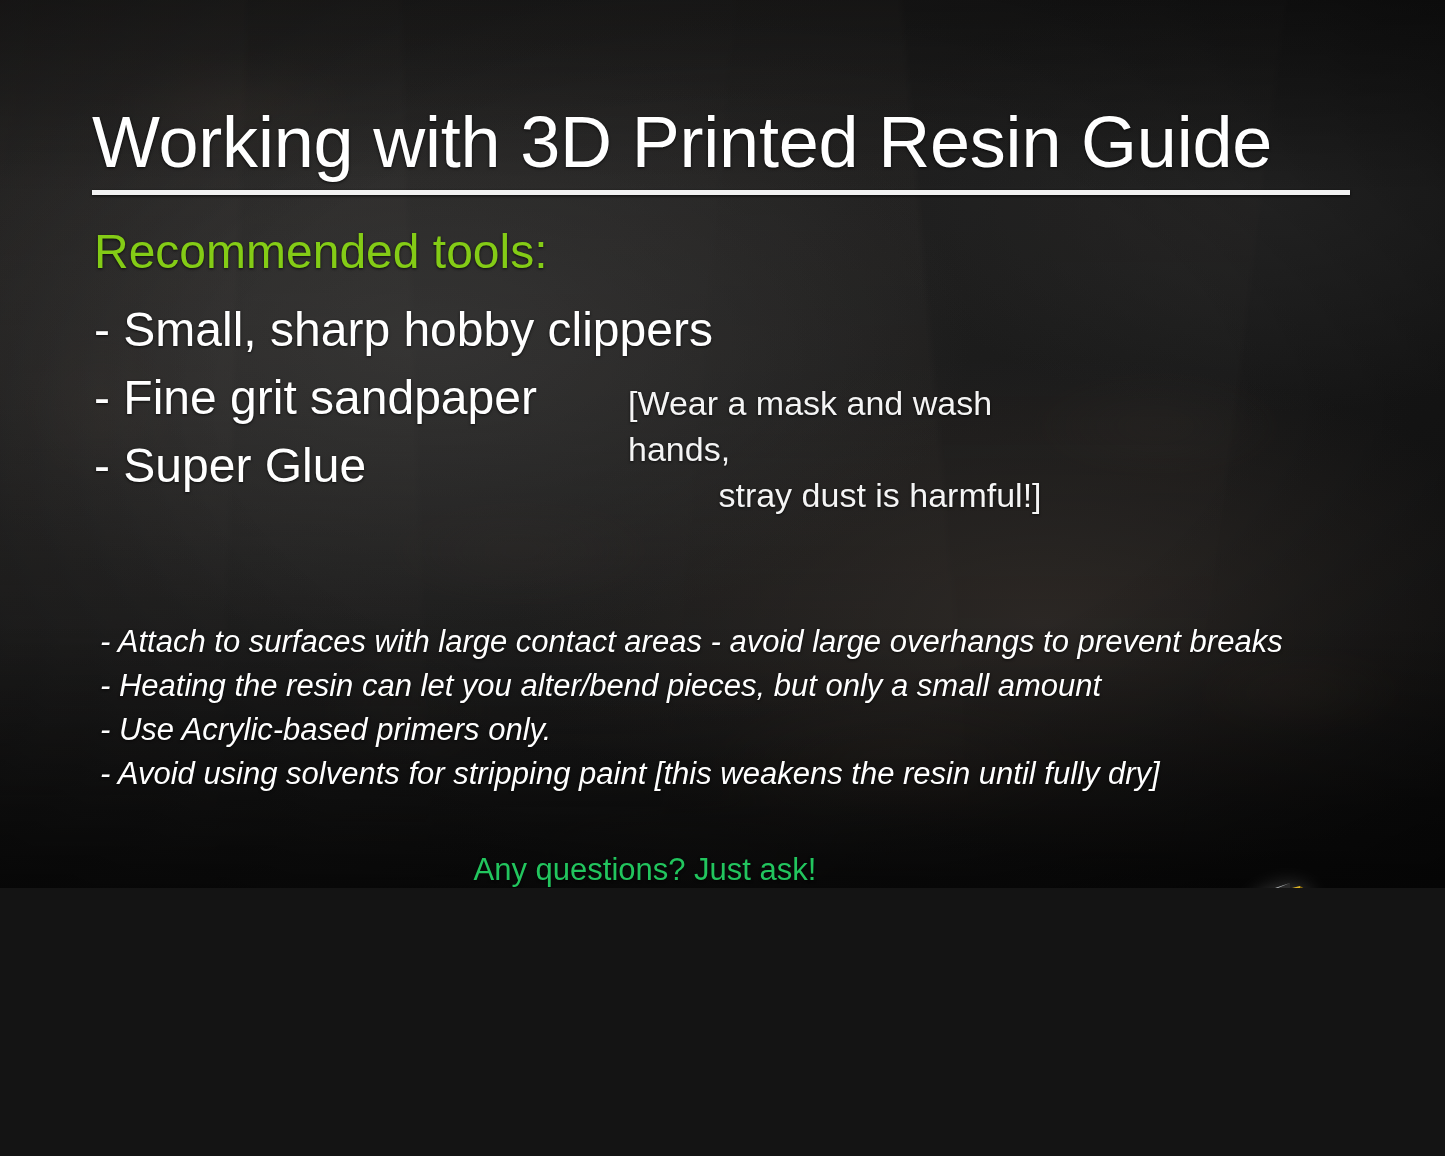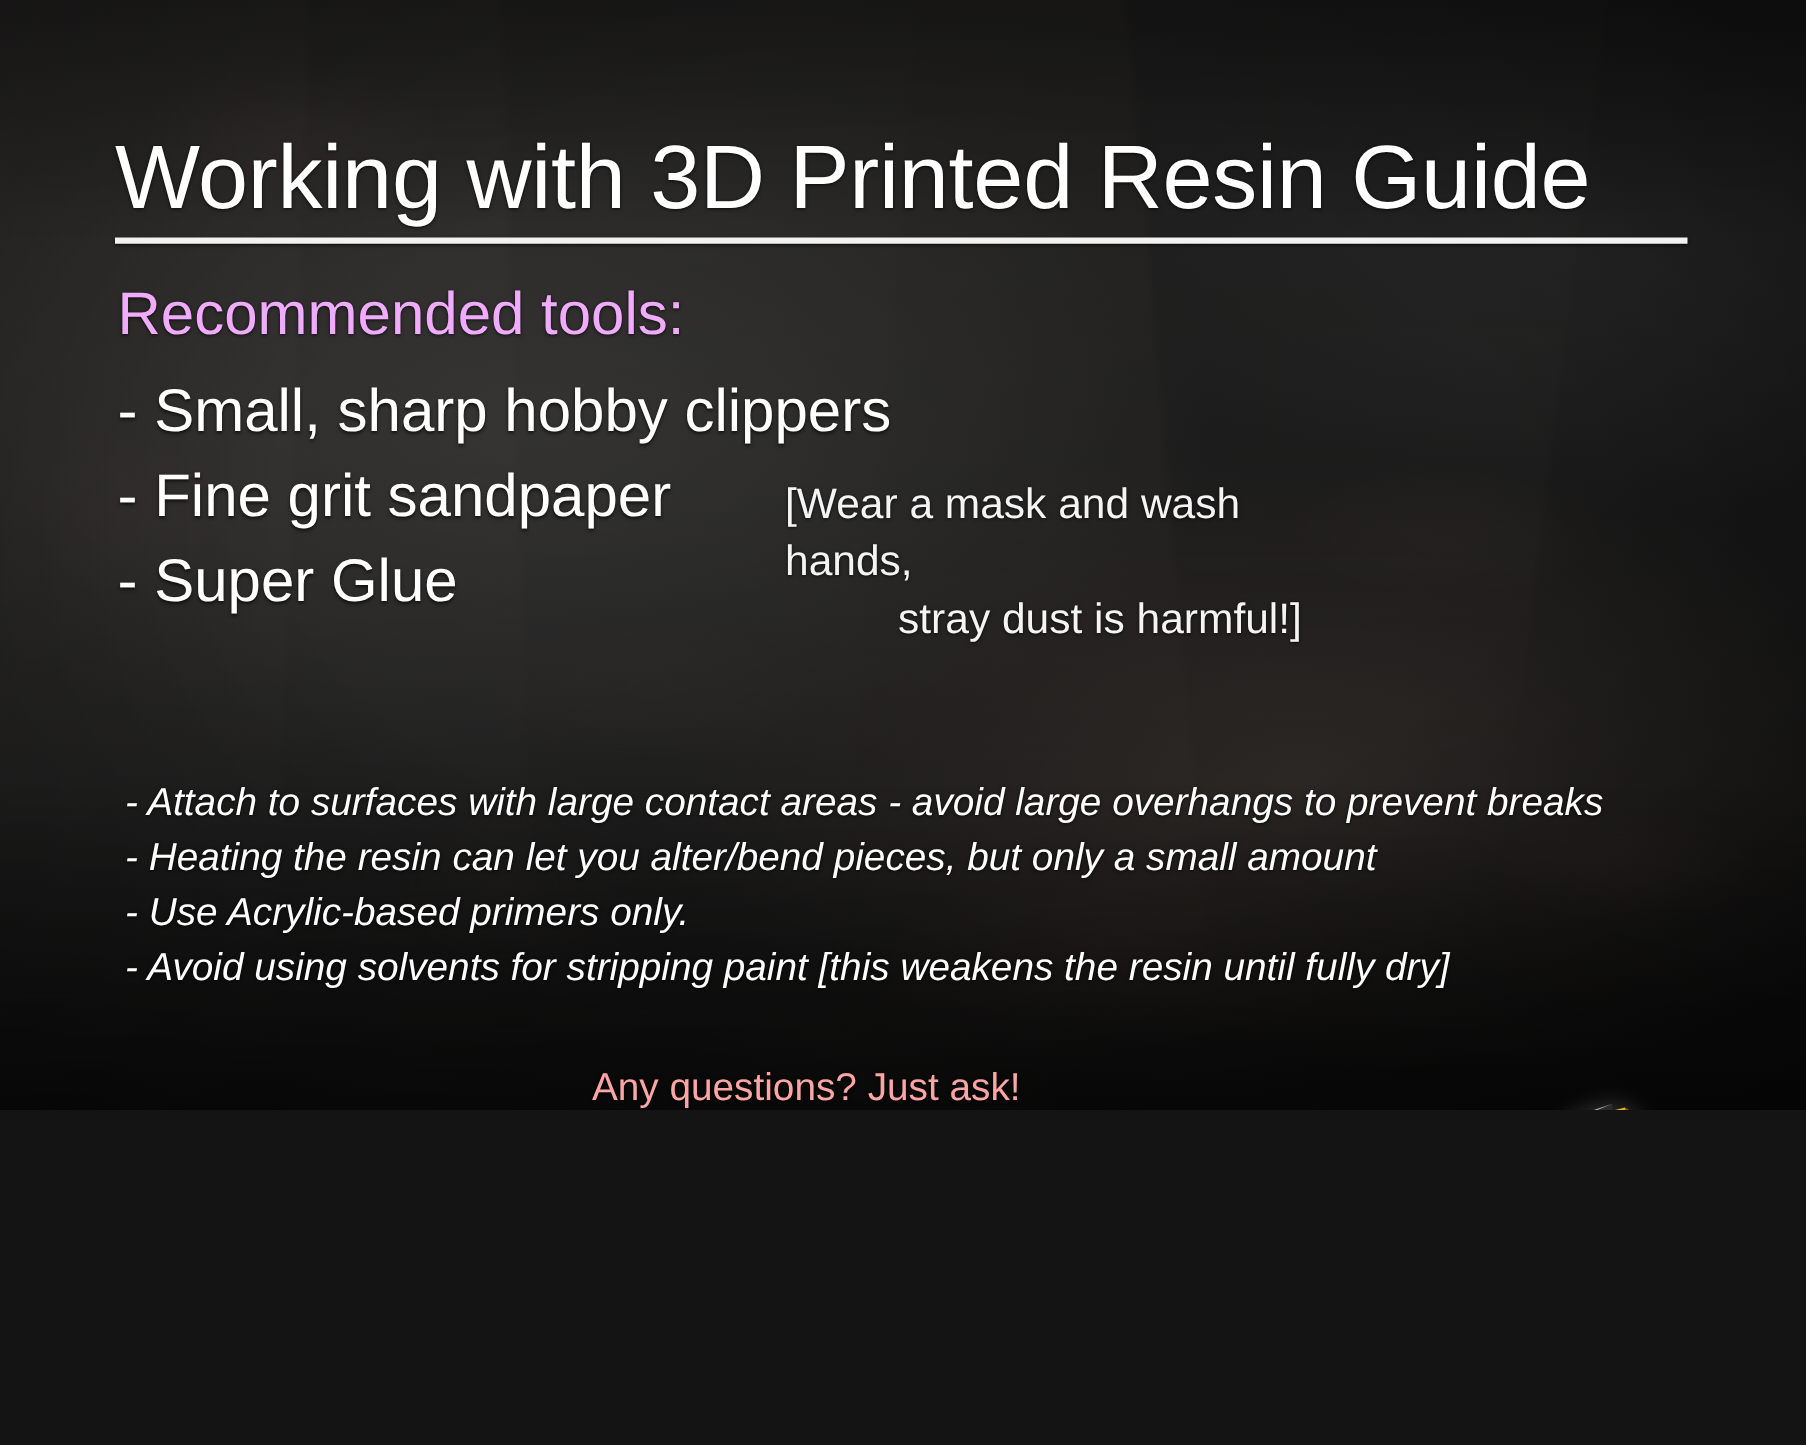--- a/index.html
+++ b/index.html
@@ -74,21 +74,21 @@
   }
   .title-rule {
     margin-top:12px;
     height:5px; width:1258px;
     background:#f2f2f2;
     box-shadow:0 1px 3px rgba(0,0,0,.7);
   }
 
   .tools-heading {
     position:absolute; left:94px; top:228px;
-    font-size:48px; line-height:1.0; color:#f0abfc; font-weight:400;
+    font-size:48px; line-height:1.0; color:#84cc16; font-weight:400;
     text-shadow:0 1px 3px rgba(0,0,0,.7);
   }
 
   .tools-list { position:absolute; left:94px; top:296px; width:720px; }
   .tool-item {
     font-size:48px; line-height:68px; color:#ffffff; font-weight:400;
     white-space:nowrap;
     text-shadow:0 1px 3px rgba(0,0,0,.7);
   }
 
@@ -104,21 +104,21 @@
   .tips-list { position:absolute; left:100px; top:620px; width:1300px;font-style:italic; }
   .tip-item {
     font-size:31px; line-height:44px; color:#ffffff; font-weight:400;
     white-space:nowrap;
     text-shadow:0 1px 3px rgba(0,0,0,.7);
   }
 
   .closing {
     position:absolute; left:0; top:848px; width:1290px;
     text-align:center;
-    font-size:31px; line-height:44px; color:#fca5a5; font-weight:400;
+    font-size:31px; line-height:44px; color:#22c55e; font-weight:400;
     text-shadow:0 1px 3px rgba(0,0,0,.7);
   }
 
   
   .logo-block {
     position:absolute; left:1055px; top:880px;
     width:300px; height:190px;
   }
   .logo-text {
     position:absolute; left:5px; top:47px;

